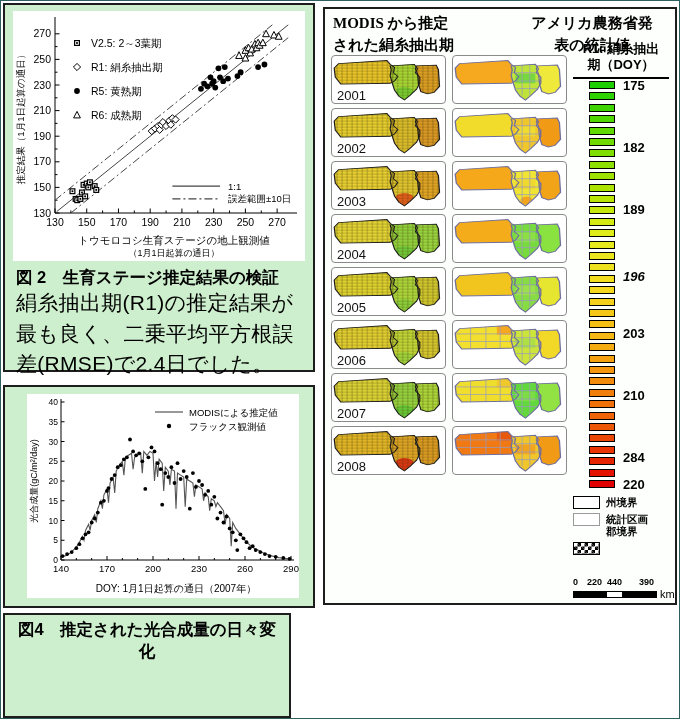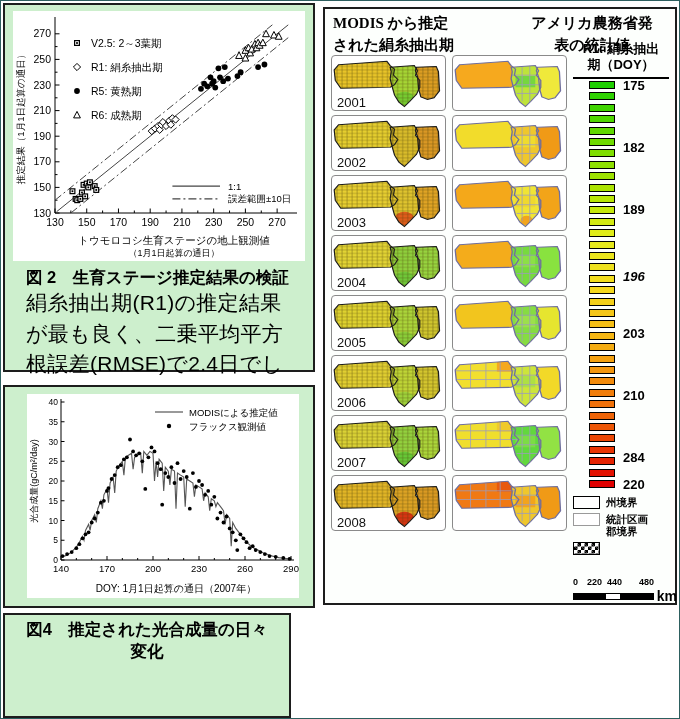--- a/index.html
+++ b/index.html
@@ -1,30 +1,30 @@
 <!DOCTYPE html>
 <html><head>
 <meta charset="utf-8">
 <style>
   html,body{margin:0;padding:0;background:#fff;}
   .page{position:relative;width:680px;height:719px;background:#fff;border:1px solid #2d5f5f;box-sizing:border-box;font-family:"Liberation Sans",sans-serif;color:#000;overflow:hidden;}
   .green-panel{position:absolute;background:#cdefcd;border:2px solid #1d1d1d;box-sizing:border-box;}
   .white-panel{position:absolute;background:#fdfffd;border:2px solid #1d1d1d;box-sizing:border-box;}
   .chartbox{position:absolute;background:#fff;}
-  .caption{padding:3px 21px;}
+  .caption{padding:3px 11px;}
   .cap-title{font-weight:bold;font-size:16.5px;line-height:1.35;}
   .cap-body{font-size:21px;line-height:1.45;letter-spacing:0.3px;}
   .pre{white-space:pre-line;}
   svg{display:block;font-family:"Liberation Sans",sans-serif;}
   
   .f3-header{position:absolute;font-family:"Liberation Serif",serif;font-weight:bold;font-size:15px;line-height:1.45;white-space:pre-line;}
   .f3-legend-title{position:absolute;font-size:13px;font-weight:bold;text-align:center;white-space:pre-line;border-bottom:2px solid #000;padding-bottom:3px;line-height:1.25;}
   .map-rows{position:absolute;display:flex;flex-direction:column;gap:4px;}
   .map-row{display:flex;gap:6px;}
-  .map-frame{width:115px;height:56px;border:1.5px solid #8a8a8a;border-radius:4px;background:#fff;position:relative;box-sizing:border-box;overflow:hidden;}
+  .map-frame{width:115px;height:49px;border:1.5px solid #8a8a8a;border-radius:4px;background:#fff;position:relative;box-sizing:border-box;overflow:hidden;}
   .map-frame svg{width:100%;height:100%;}
   .year-label{position:absolute;left:5px;bottom:0px;font-size:13px;color:#111;}
   .ramp{position:absolute;}
   .ramp-box{position:absolute;width:26px;height:8px;border:1px solid #000;box-sizing:border-box;}
   .ramp-label{position:absolute;font-size:13px;font-weight:bold;}
   .lg-items{position:absolute;}
   .lg-item{display:flex;gap:6px;margin-bottom:4px;align-items:flex-start;}
   .lg-box{width:27px;height:13px;box-sizing:border-box;flex:0 0 auto;}
   .box-state{background:#fff;border:1.8px solid #000;}
   .box-district{background:#fff;border:1px solid #9a9a9a;}
@@ -32,21 +32,21 @@
     background-image:linear-gradient(45deg,#000 25%,transparent 25%,transparent 75%,#000 75%),
                      linear-gradient(45deg,#000 25%,#fff 25%,#fff 75%,#000 75%);
     background-size:7px 7px;background-position:0 0,3.5px 3.5px;}
   .lg-label{font-size:10.5px;font-weight:bold;line-height:1.18;white-space:pre-line;}
   .scalebar{position:absolute;width:104px;}
   .sb-labels{position:relative;height:11px;font-size:9px;font-weight:bold;}
   .sb-labels span{position:absolute;top:0;}
   .sb-row{display:flex;align-items:center;gap:3px;}
   .sb-bar{display:flex;height:5px;border:1px solid #000;width:82px;}
   .sb-seg{height:100%;}
-  .sb-unit{font-size:14px;font-weight:bold;}
+  .sb-unit{font-size:11px;font-weight:normal;}
 </style>
 </head>
 <body>
 
 <div class="page">
 
   <div class="green-panel" style="left:2px;top:2px;width:312px;height:369px;">
     <div class="chartbox" style="left:8px;top:6px;width:292px;height:250px;">
       <svg id="fig2-svg" width="292" height="250">
           <line x1="42" y1="6" x2="42" y2="202" stroke="#000" stroke-width="1"></line>
@@ -819,21 +819,21 @@
       <div class="lg-item">
         <div class="lg-box box-checker"></div>
       </div>
     </div>
 
     <div class="scalebar" style="left:248px;top:568px;">
       <div class="sb-labels">
         <span style="left:0;">0</span>
         <span style="left:14px;">220</span>
         <span style="left:34px;">440</span>
-        <span style="left:66px;">480</span>
+        <span style="left:66px;">390</span>
       </div>
       <div class="sb-row">
         <div class="sb-bar">
           <div class="sb-seg" style="width:40%;background:#000;"></div>
           <div class="sb-seg" style="width:18%;background:#fff;"></div>
           <div class="sb-seg" style="width:42%;background:#000;"></div>
         </div>
         <span class="sb-unit">km</span>
       </div>
     </div>

